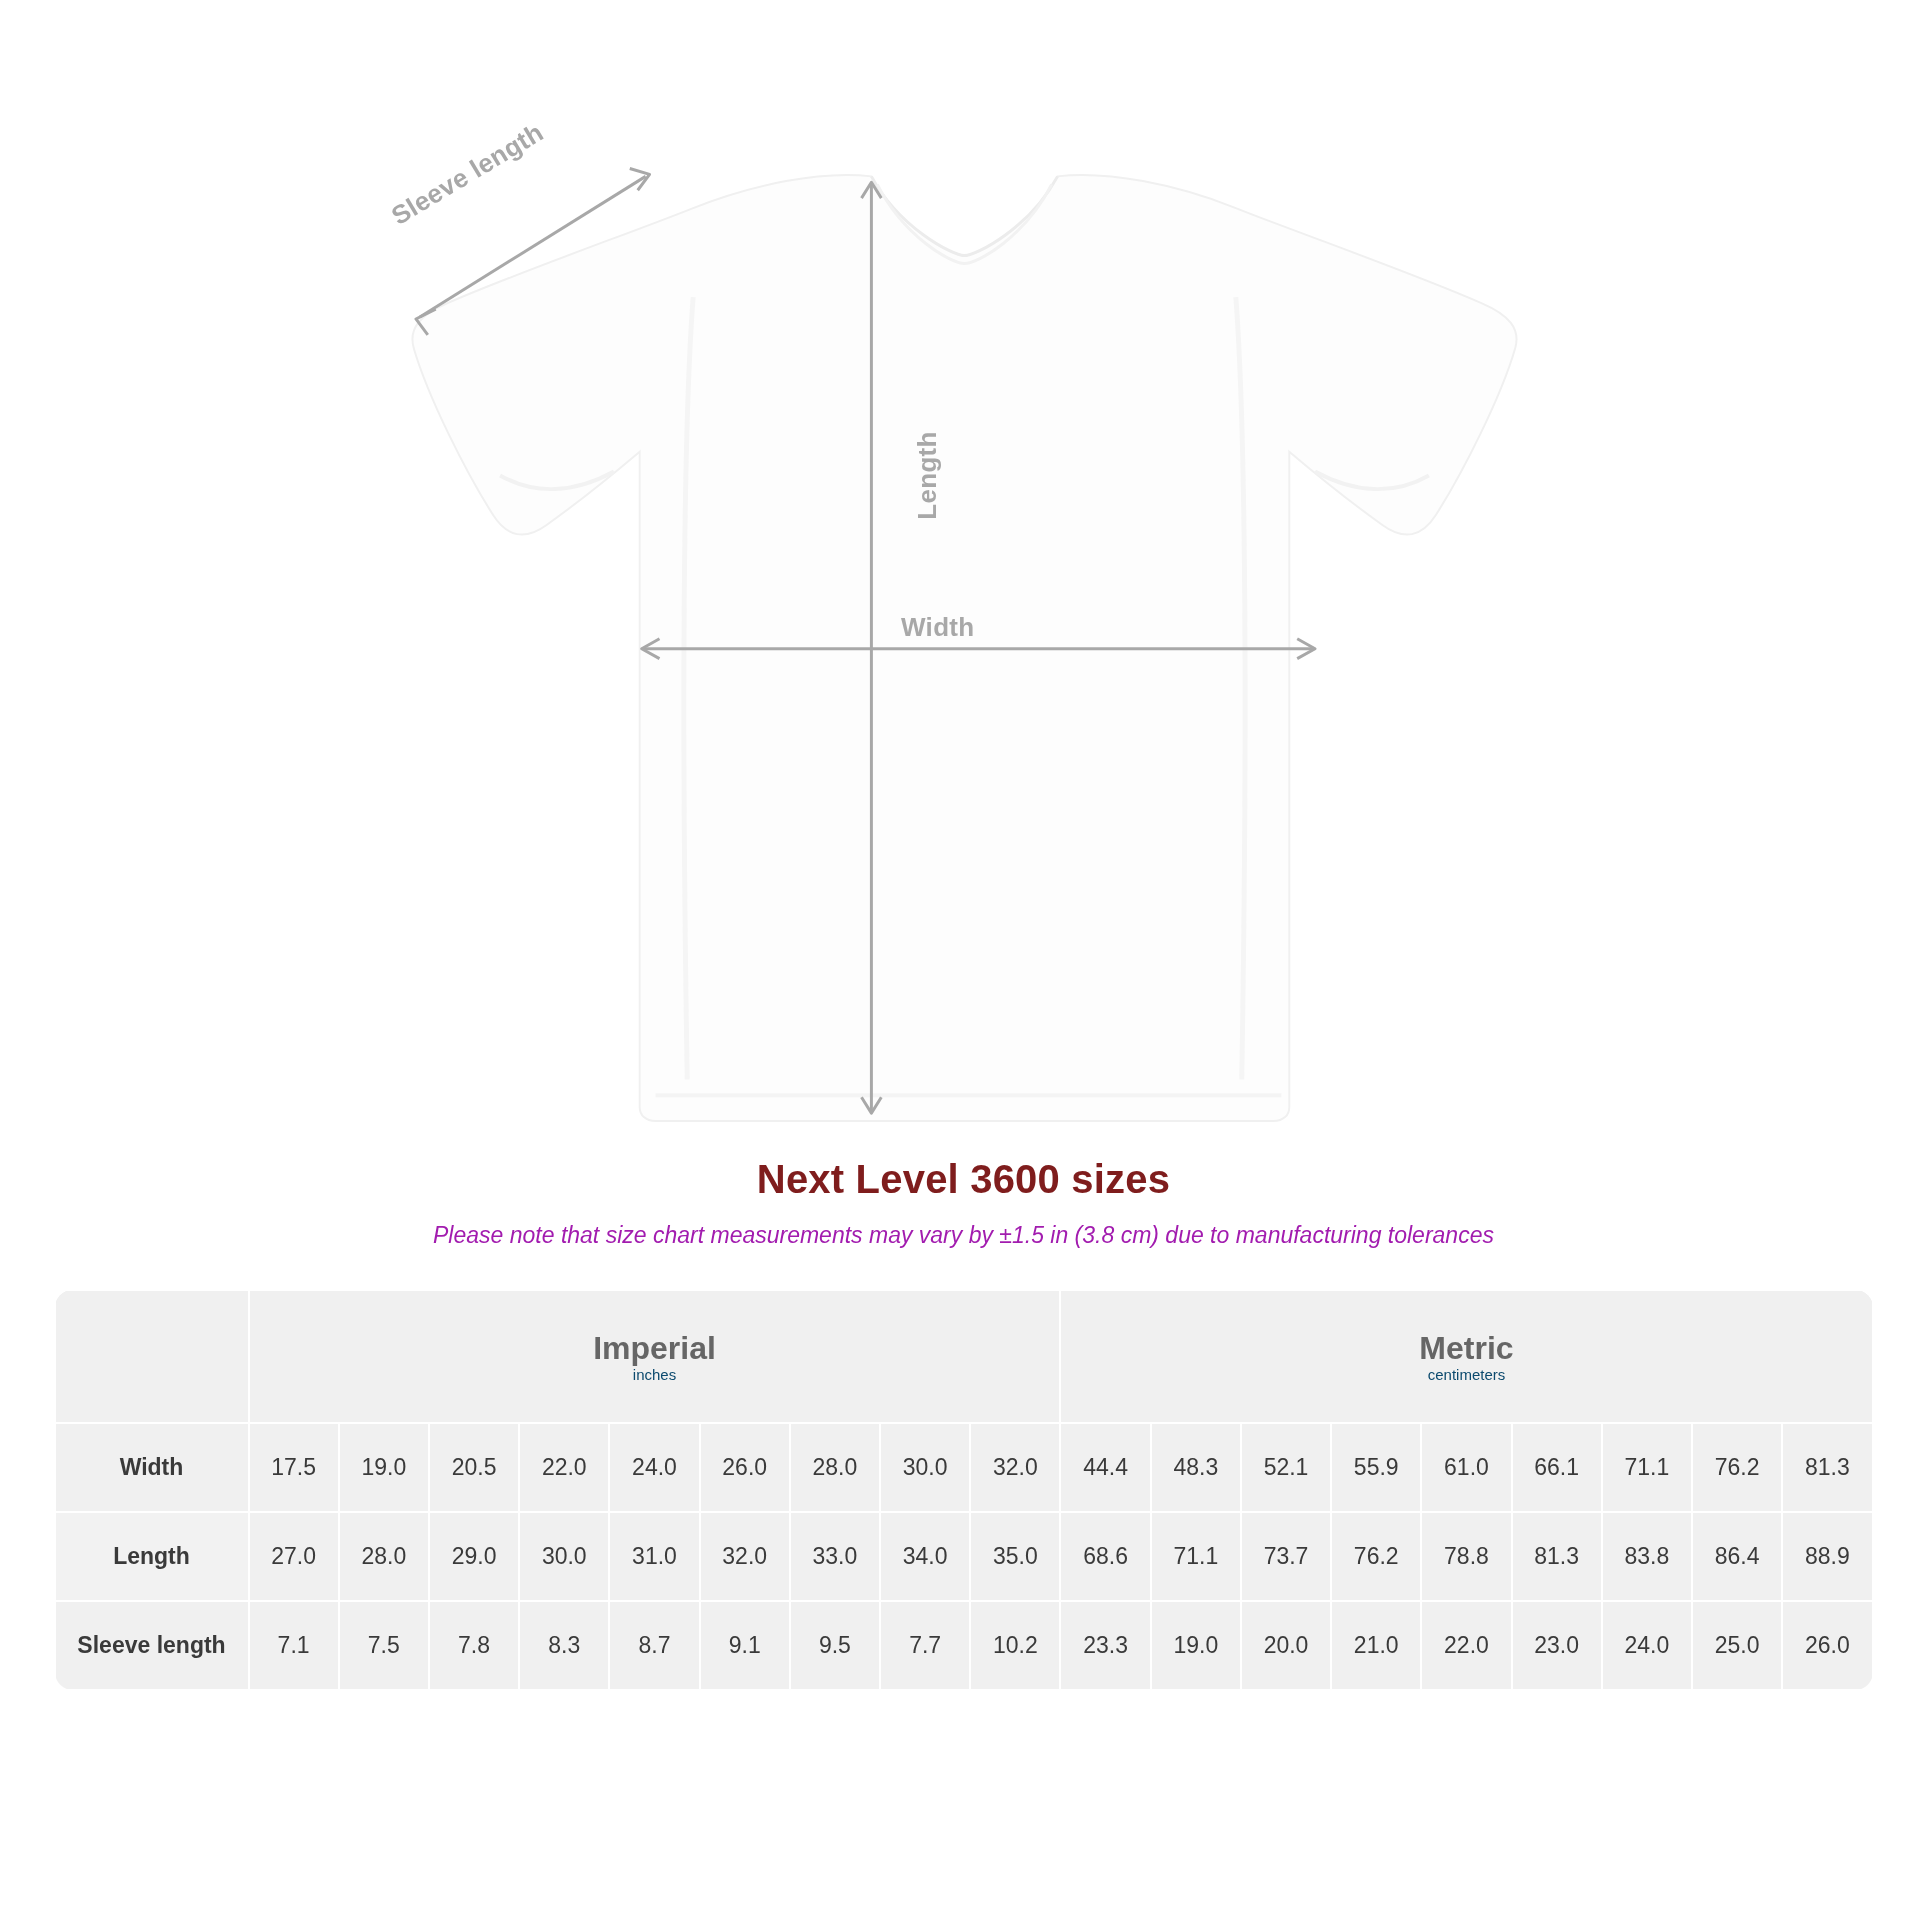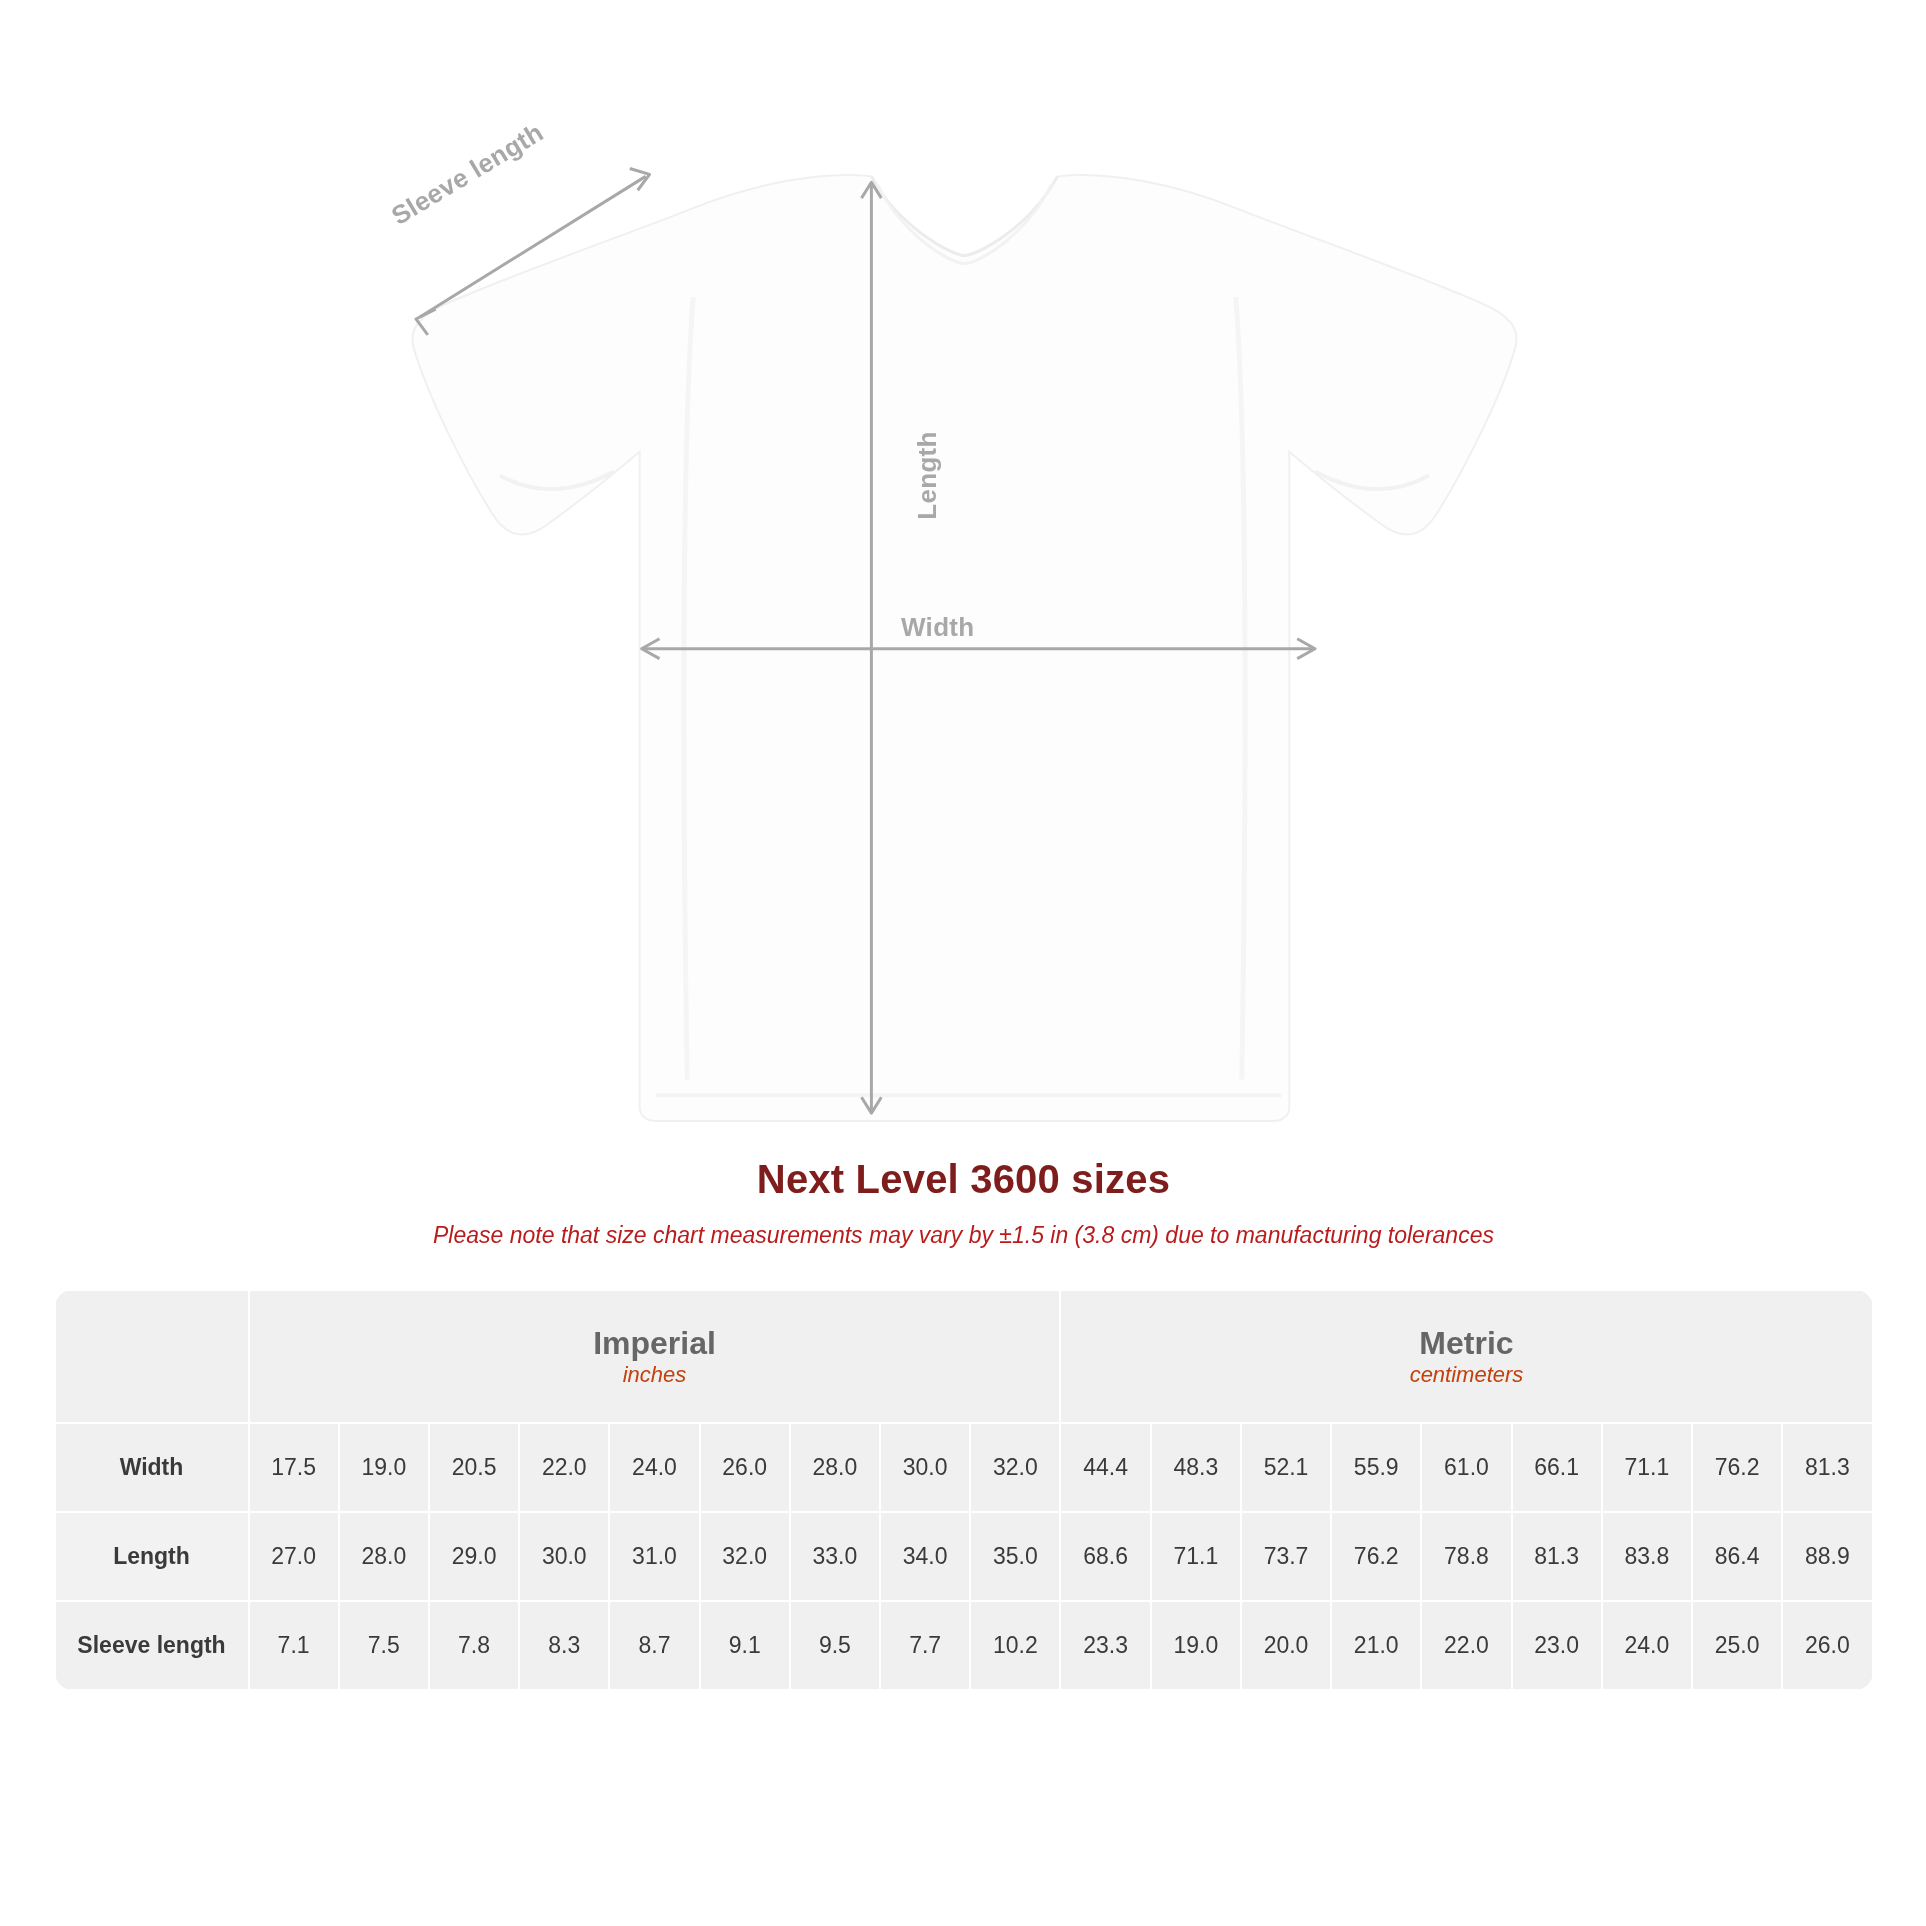--- a/index.html
+++ b/index.html
@@ -61,21 +61,21 @@
   .chart-title {
     font-size: 40px;
     font-weight: bold;
     color: #7f1d1d;
     margin: 0 0 20px 0;
     letter-spacing: 0.2px;
   }
   .chart-note {
     font-size: 23px;
     font-style: italic;
-    color: #b91c1c;
+    color: #a21caf;
     margin: 0;
   }
 
   
   .table-wrap {
     margin: 40px auto 0 auto;
     width: 1820px;
   }
   table.size-table {
     border-collapse: collapse;
@@ -95,23 +95,22 @@
     background: #ececec;
     height: 133px;
   }
   .system-name {
     font-size: 32px;
     font-weight: bold;
     color: #666666;
     line-height: 1.15;
   }
   .system-unit {
-    font-size: 22px;
-    font-style: italic;
-    color: #c2410c;
+    font-size: 15px;
+    color: #0c4a6e;
   }
   .corner-cell {
     background: #ececec;
   }
   .head-row td {
     background: #ececec;
     font-weight: bold;
     font-size: 24px;
     color: #444444;
   }

